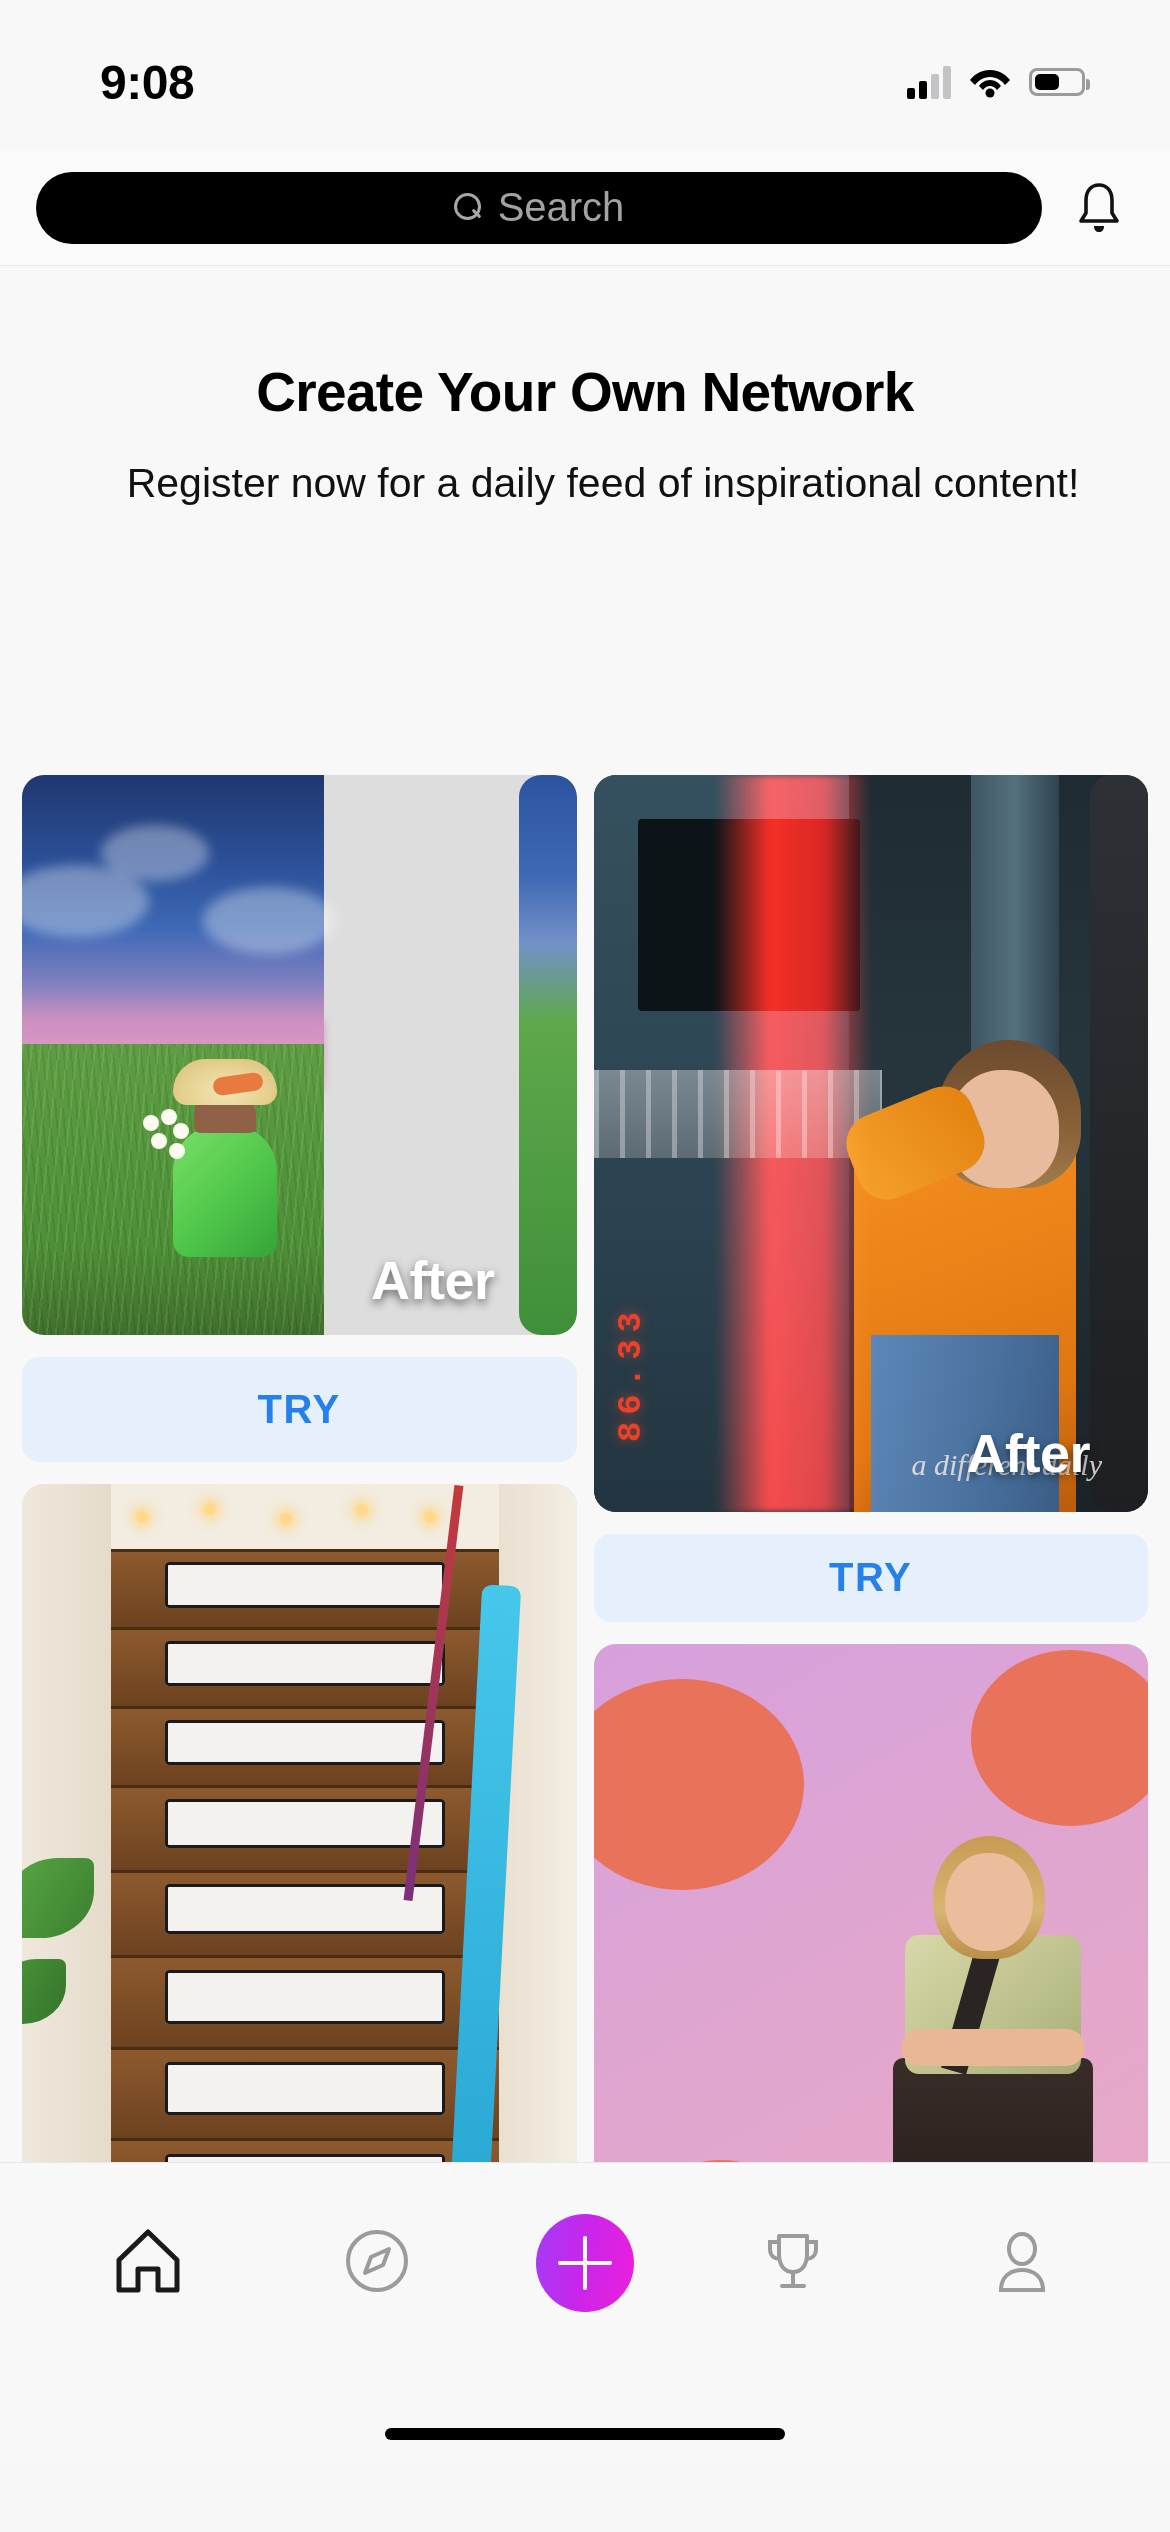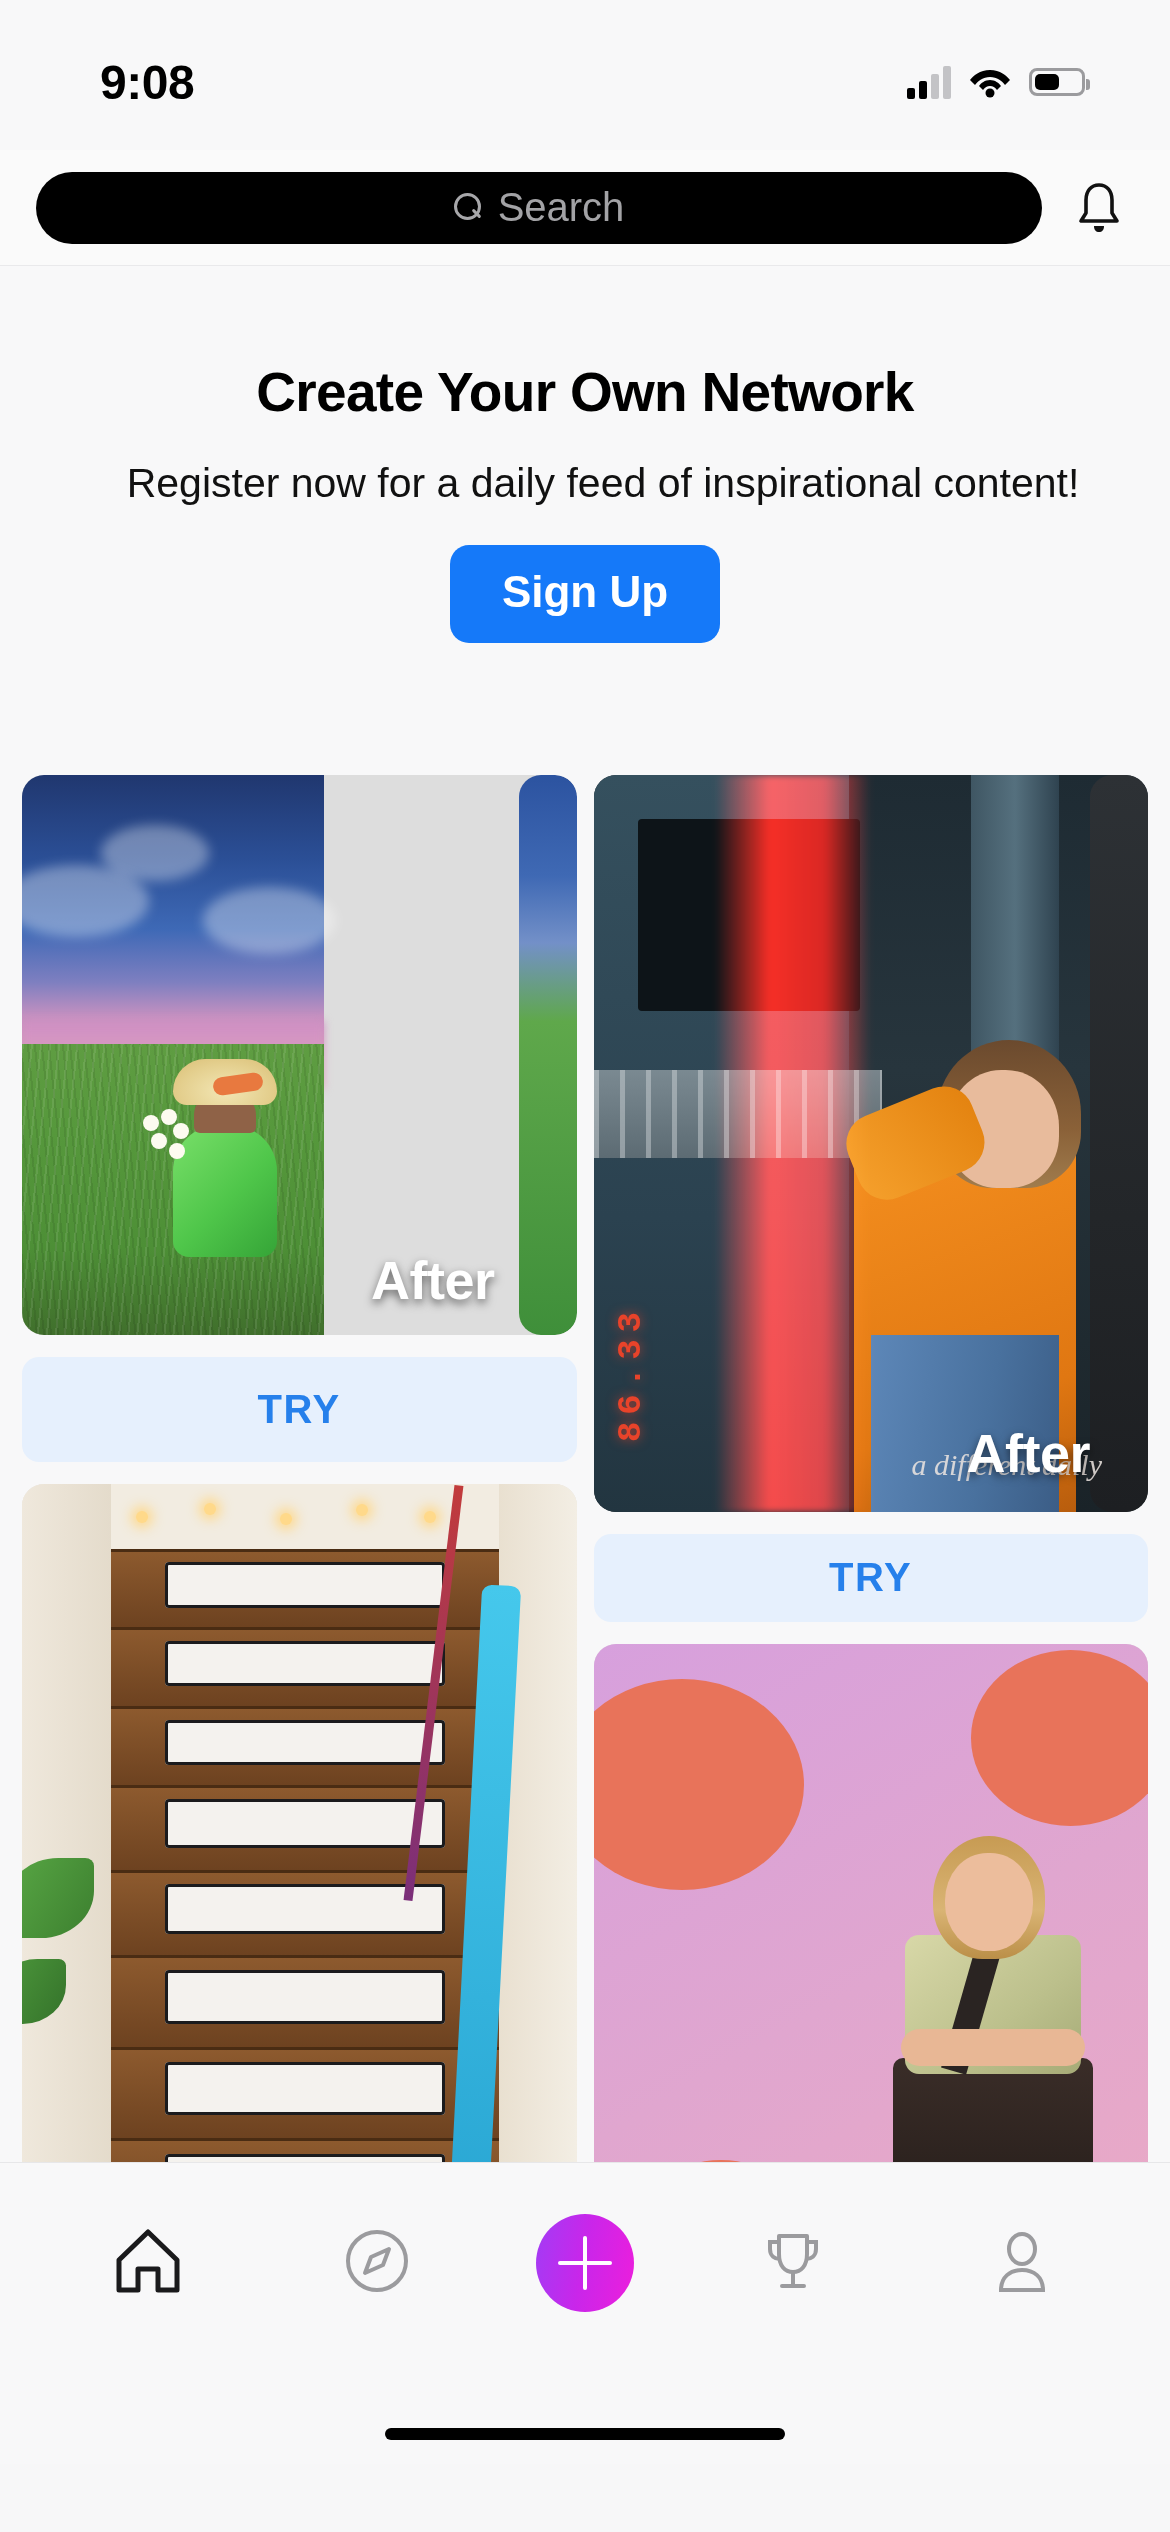--- a/index.html
+++ b/index.html
@@ -261,21 +261,20 @@
       <svg width="54" height="58" viewBox="0 0 54 58">
         <path d="M27 6 C19 6 14 12 14 21 L14 34 L9 42 L45 42 L40 34 L40 21 C40 12 35 6 27 6 Z" fill="none" stroke="#111" stroke-width="3.6" stroke-linejoin="round"></path>
         <path d="M22 47 C22 51 24 53 27 53 C30 53 32 51 32 47 Z" fill="#111"></path>
       </svg>
     </div>
   </div>
 
   <div class="promo">
     <div class="promo-title">Create Your Own Network</div>
     <div class="promo-sub">Register now for a daily feed of inspirational content!</div>
-    <button class="signup-btn">Sign Up</button>
   </div>
 
   <div class="feed">
 
     <div class="col">
 
       <div class="card h1">
         <div class="art-field">
           <div class="af-sky"></div>
           <div class="af-cloud" style="left:-6%;top:16%;width:48%;height:13%"></div>

